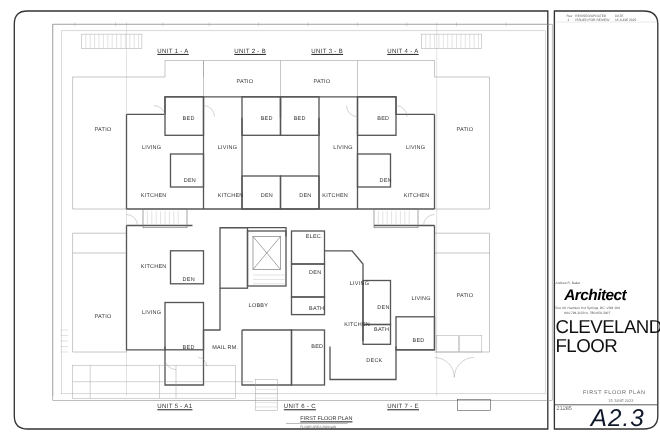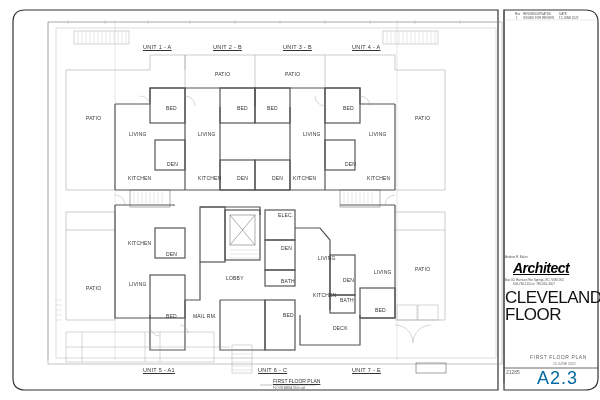--- a/index.html
+++ b/index.html
@@ -7,22 +7,22 @@
   .sheet{position:absolute;left:13px;top:8px;width:585px;height:386px;}
   svg{position:absolute;left:0;top:0;}
   .lbl{position:absolute;font-family:"Liberation Sans",sans-serif;color:#333;white-space:nowrap;line-height:1;}
   .room{font-size:5px;letter-spacing:0.2px;}
   .unit{font-size:5.5px;text-decoration:underline;letter-spacing:0.3px;}
   .tb-title{font-size:17px;color:#111;letter-spacing:-0.5px;}
   .tb-small{font-size:3px;color:#555;}
   .tb-sheetname{font-size:5px;color:#666;letter-spacing:0.6px;}
   .tb-date{font-size:3.5px;color:#777;}
   .tb-proj{font-size:5px;color:#666;}
-  .tb-sheetno{font-size:18px;color:#0369a1;letter-spacing:1px;}
-  .logo{font-size:14px;font-style:italic;font-weight:bold;color:#000;letter-spacing:-0.5px;text-decoration:underline;}
+  .tb-sheetno{font-size:22px;color:#0f172a;letter-spacing:1px;font-style:italic;}
+  .logo{font-size:14px;font-style:italic;font-weight:bold;color:#000;letter-spacing:-0.5px;}
   .plan-title{font-size:5px;text-decoration:underline;color:#333;}
   .plan-sub{font-size:3px;color:#666;}
 </style>
 </head>
 <body>
 
 <div class="sheet">
 
 <svg width="600" height="400" viewBox="0 0 600 400" style="left:-13px;top:-8px;">
 

